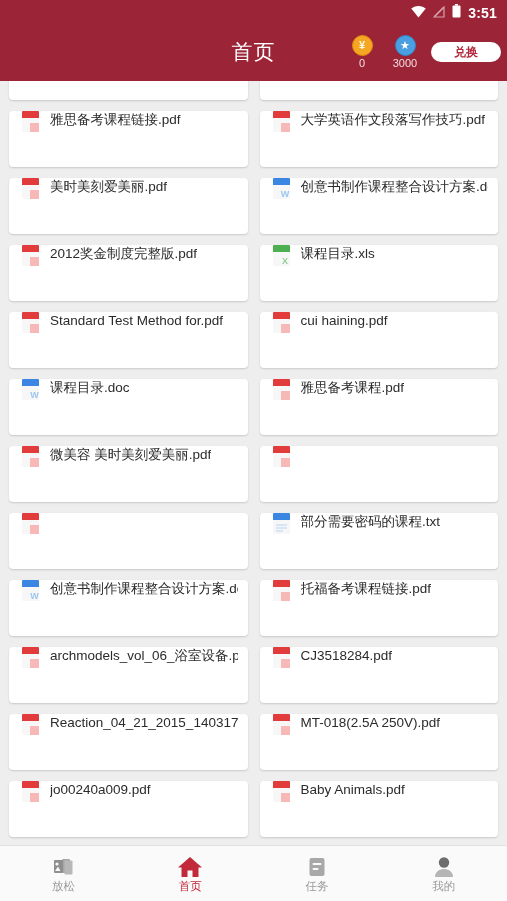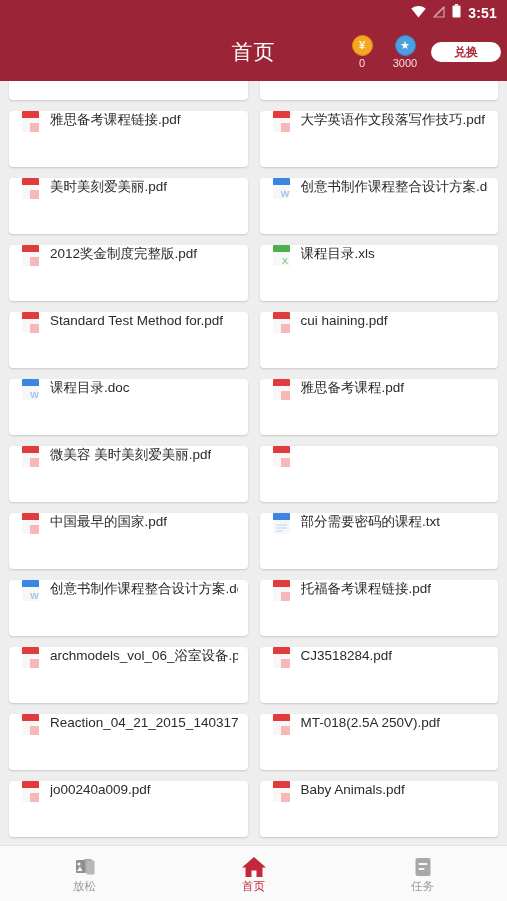--- a/index.html
+++ b/index.html
@@ -321,21 +321,20 @@
             </span>
           </div>
         </div>
         <div class="row">
           <div class="card">
             <span class="ficon pdf">
               <span class="page"></span>
               <span class="band"></span>
               <span class="mark"></span>
             </span>
-            <span class="fname">中国最早的国家.pdf</span>
           </div>
           <div class="card">
             <span class="ficon txt">
               <span class="page"></span>
               <span class="band"></span>
               <span class="line l1"></span>
               <span class="line l2"></span>
               <span class="line l3"></span>
             </span>
             <span class="fname">部分需要密码的课程.txt</span>
@@ -440,15 +439,24 @@
       <div class="nav-item">
         <span class="nav-ico">
           <svg width="20" height="22" viewBox="0 0 20 22">
             <rect x="2.5" y="2" width="15" height="18" rx="2" fill="#a8a8a8"></rect>
             <rect x="5.5" y="7" width="9" height="2" rx="1" fill="#fafafa"></rect>
             <rect x="5.5" y="12" width="6" height="2" rx="1" fill="#fafafa"></rect>
           </svg>
         </span>
         <span class="nav-label">任务</span>
       </div>
+      <div class="nav-item">
+        <span class="nav-ico">
+          <svg width="22" height="22" viewBox="0 0 22 22">
+            <circle cx="11" cy="6.5" r="5.2" fill="#6e6e6e"></circle>
+            <path d="M11 13 C5 13 2 17 2 21 L20 21 C20 17 17 13 11 13 Z" fill="#b5b5b5"></path>
+          </svg>
+        </span>
+        <span class="nav-label">我的</span>
+      </div>
     </div>
 
 </div>
 
 </body></html>

